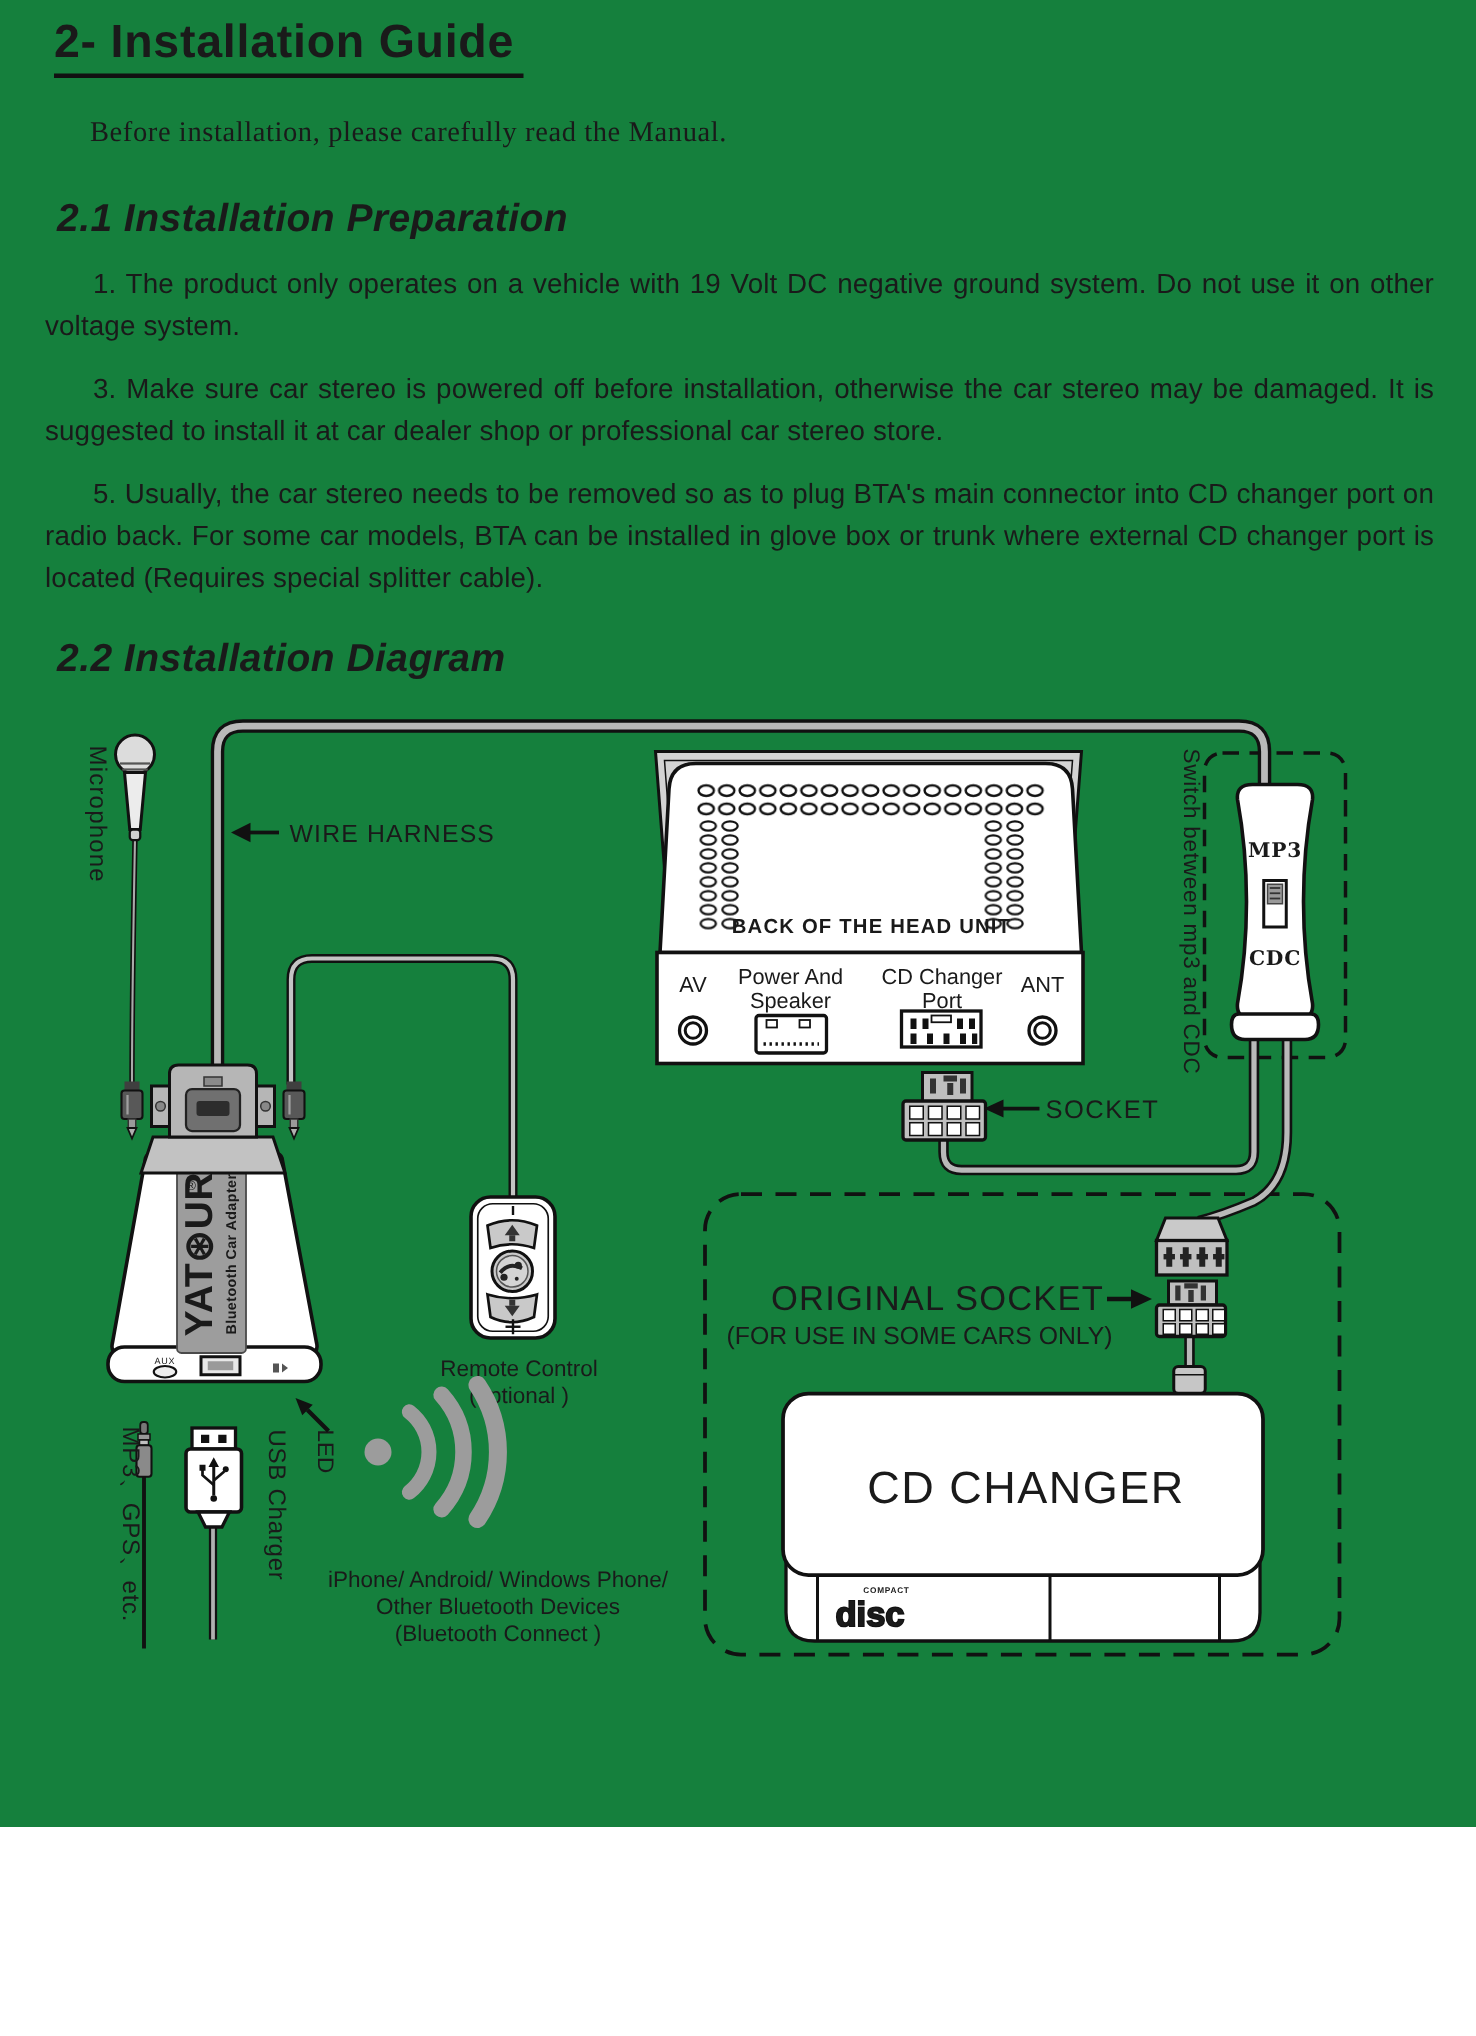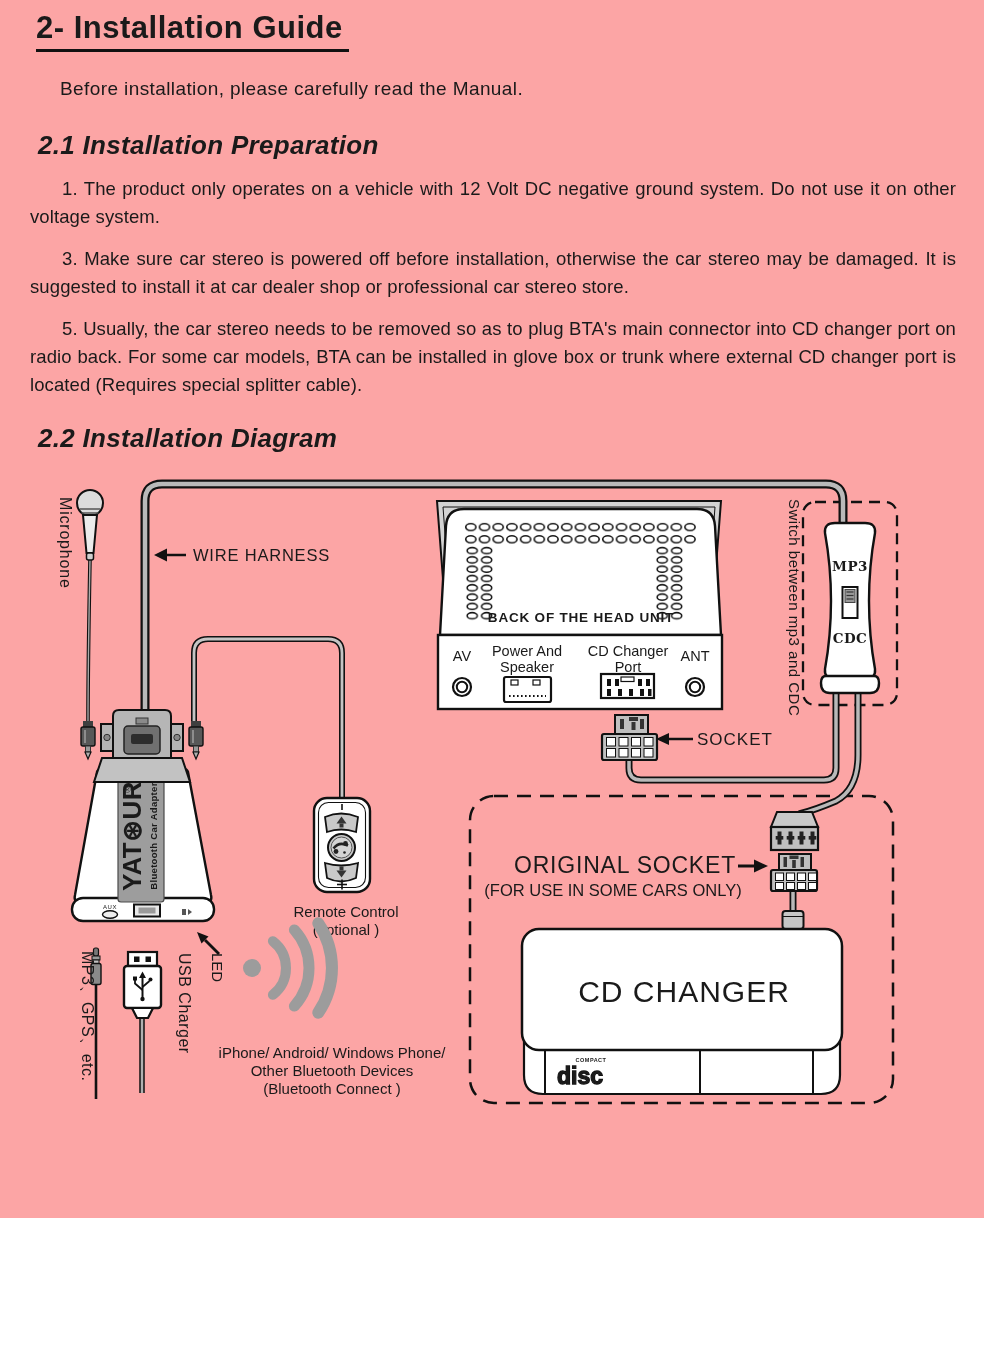--- a/index.html
+++ b/index.html
@@ -1,26 +1,26 @@
 <!DOCTYPE html>
 <html><head>
 <meta charset="utf-8">
 <style>
   html,body { margin:0; padding:0; background:#ffffff; }
   .page {
     width:984px; height:1218px; position:relative; overflow:hidden;
-    background:#fca5a5; color:#1a1a1a;
+    background:#15803d; color:#1a1a1a;
     font-family:"Liberation Sans", sans-serif;
   }
   .title-wrap { margin:10px 0 0 36px; }
   h1.doc-title {
     display:inline-block; margin:0; font-size:31px; font-weight:bold;
     letter-spacing:0.5px; border-bottom:3px solid #111; padding:0 6px 3px 0;
   }
-  p.intro { margin:26px 30px 0 30px; text-indent:30px; font-size:19px; letter-spacing:0.4px; }
+  p.intro { margin:26px 30px 0 30px; text-indent:30px; font-size:19px; letter-spacing:0.4px;font-family:Liberation Serif, serif; }
   h2.sec { font-size:26px; font-weight:bold; margin:30px 0 0 38px; letter-spacing:0.3px;font-style:italic; }
   h2.sec2 { margin-top:24px; }
   p.para {
     margin:14px 28px 0 30px; font-size:18.5px; line-height:28px;
     text-align:justify; text-indent:32px; letter-spacing:0.1px;
   }
   svg.diagram { display:block; margin-top:10px; }
   svg text { fill:#1a1a1a; font-family:"Liberation Sans", sans-serif; }
   .serifb { font-family:"DejaVu Serif", serif; font-weight:bold; }
   .footer {
@@ -38,21 +38,21 @@
 
 <div class="page">
 
   <div class="title-wrap">
     <h1 class="doc-title">2- Installation Guide</h1>
   </div>
 
   <p class="intro">Before installation, please carefully read the Manual.</p>
 
   <h2 class="sec">2.1 Installation Preparation</h2>
-  <p class="para">1. The product only operates on a vehicle with 12 Volt DC negative ground system. Do not use it on other voltage system.</p>
+  <p class="para">1. The product only operates on a vehicle with 19 Volt DC negative ground system. Do not use it on other voltage system.</p>
   <p class="para">3. Make sure car stereo is powered off before installation, otherwise the car stereo may be damaged. It is suggested to install it at car dealer shop or professional car stereo store.</p>
   <p class="para">5. Usually, the car stereo needs to be removed so as to plug BTA's main connector into CD changer port on radio back. For some car models, BTA can be installed in glove box or trunk where external CD changer port is located (Requires special splitter cable).</p>
 
   <h2 class="sec sec2">2.2 Installation Diagram</h2>
 
   <svg class="diagram" width="984" height="688" viewBox="0 612 984 688" xmlns="http://www.w3.org/2000/svg">
     <defs>
       <pattern id="pv-top" x="464" y="669" width="13.7" height="12.2" patternUnits="userSpaceOnUse">
         <ellipse cx="6.8" cy="6.1" rx="5.1" ry="3.5" fill="#fff" stroke="#111" stroke-width="1.6"></ellipse>
       </pattern>

